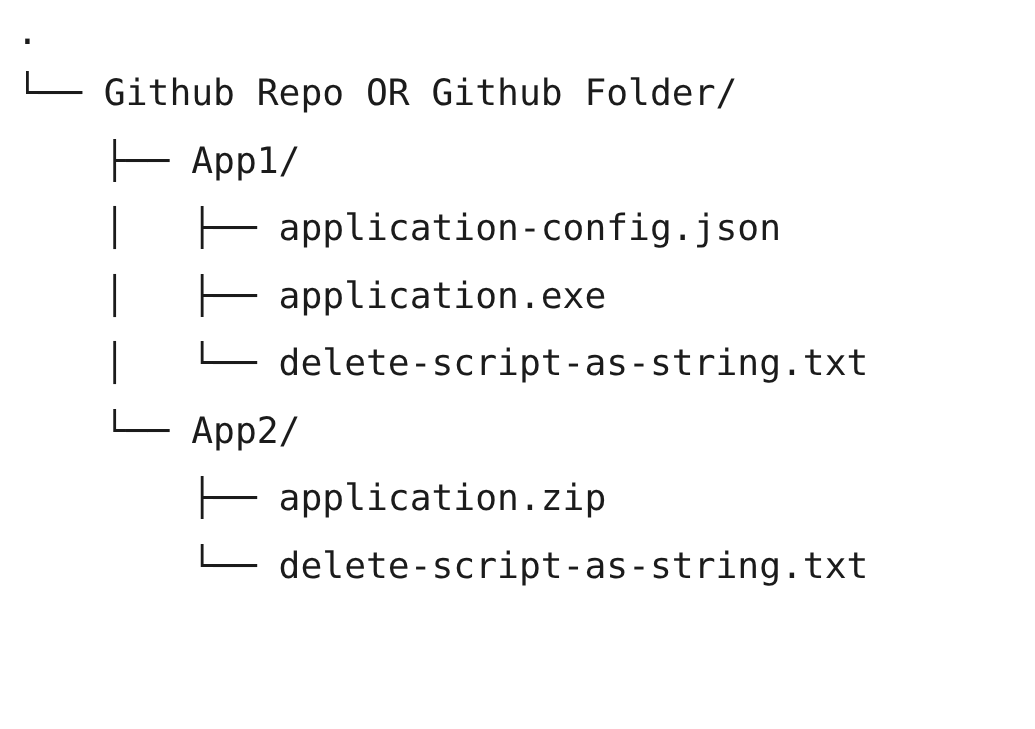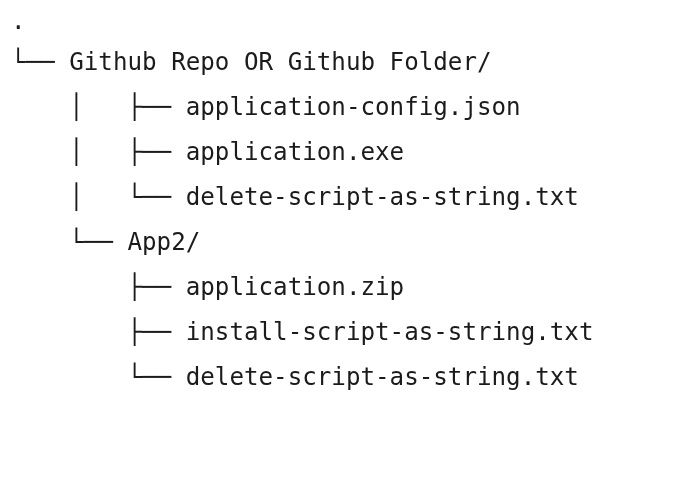--- a/index.html
+++ b/index.html
@@ -35,20 +35,20 @@
     line-height: 38px;
     height: 38px;
   }
 </style>
 </head>
 <body>
 
 <div id="tree-diagram">
   <div class="tree-line">.</div>
   <div class="tree-line">└── Github Repo OR Github Folder/</div>
+  <div class="tree-line">    ├── App1/</div>
   <div class="tree-line">    │   ├── application-config.json</div>
   <div class="tree-line">    │   ├── application.exe</div>
   <div class="tree-line">    │   └── delete-script-as-string.txt</div>
   <div class="tree-line">    └── App2/</div>
   <div class="tree-line">        ├── application.zip</div>
-  <div class="tree-line">        ├── install-script-as-string.txt</div>
   <div class="tree-line">        └── delete-script-as-string.txt</div>
 </div>
 
 </body></html>

